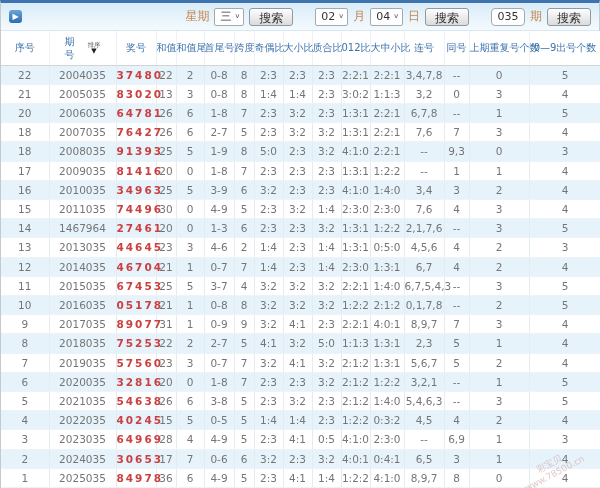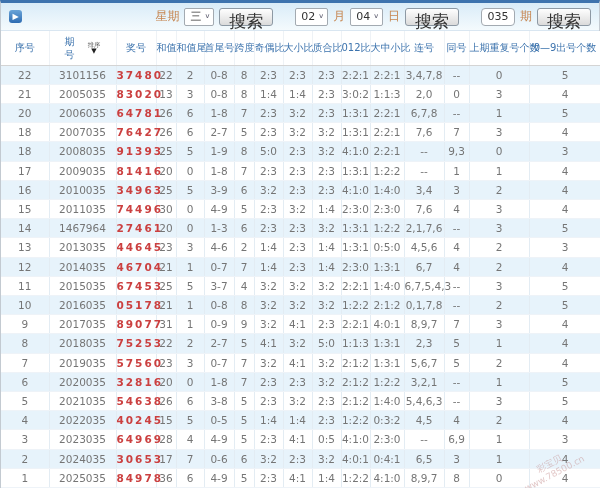--- a/index.html
+++ b/index.html
@@ -40,21 +40,21 @@
   .select{
     display:inline-flex;align-items:center;gap:3px;
     border:1px solid #a3aab1;background:#fff;border-radius:2px;
     padding:1px 3px 1px 5px;font-size:11px;color:#333;height:14px;
     cursor:pointer;
   }
   .caret{font-size:8px;color:#667;transform:scaleY(.8);}
   .btn{
     border:1px solid #8d99a4;border-radius:3px;
     background:linear-gradient(#fefefe,#dbdbdb);
-    font-size:17px;color:#333;padding:1px 9px;height:18px;
+    font-size:12px;color:#333;padding:1px 9px;height:18px;
     box-sizing:border-box;cursor:pointer;
     font-family:inherit;
   }
   .txt-input{
     width:28px;border:1px solid #a3aab1;border-radius:4px;height:14px;
     font-size:11px;color:#333;text-align:center;padding:1px 2px;
     font-family:inherit;
   }
   .gap{width:12px;flex:0 0 12px;}
   
@@ -172,21 +172,21 @@
         <th>大中小比</th>
         <th>连号</th>
         <th>同号</th>
         <th>上期重复号个数</th>
         <th>0—9出号个数</th>
       </tr>
     </thead>
     <tbody>
         <tr>
           <td>22</td>
-          <td>3101156</td>
+          <td>2004035</td>
           <td class="prize">37480</td>
           <td>22</td>
           <td>2</td>
           <td>0-8</td>
           <td>8</td>
           <td>2:3</td>
           <td>2:3</td>
           <td>2:3</td>
           <td>2:2:1</td>
           <td>2:2:1</td>
@@ -201,21 +201,21 @@
           <td class="prize">83020</td>
           <td>13</td>
           <td>3</td>
           <td>0-8</td>
           <td>8</td>
           <td>1:4</td>
           <td>1:4</td>
           <td>2:3</td>
           <td>3:0:2</td>
           <td>1:1:3</td>
-          <td>2,0</td>
+          <td>3,2</td>
           <td>0</td>
           <td>3</td>
           <td>4</td>
         </tr>
         <tr>
           <td>20</td>
           <td>2006035</td>
           <td class="prize">64781</td>
           <td>26</td>
           <td>6</td>

